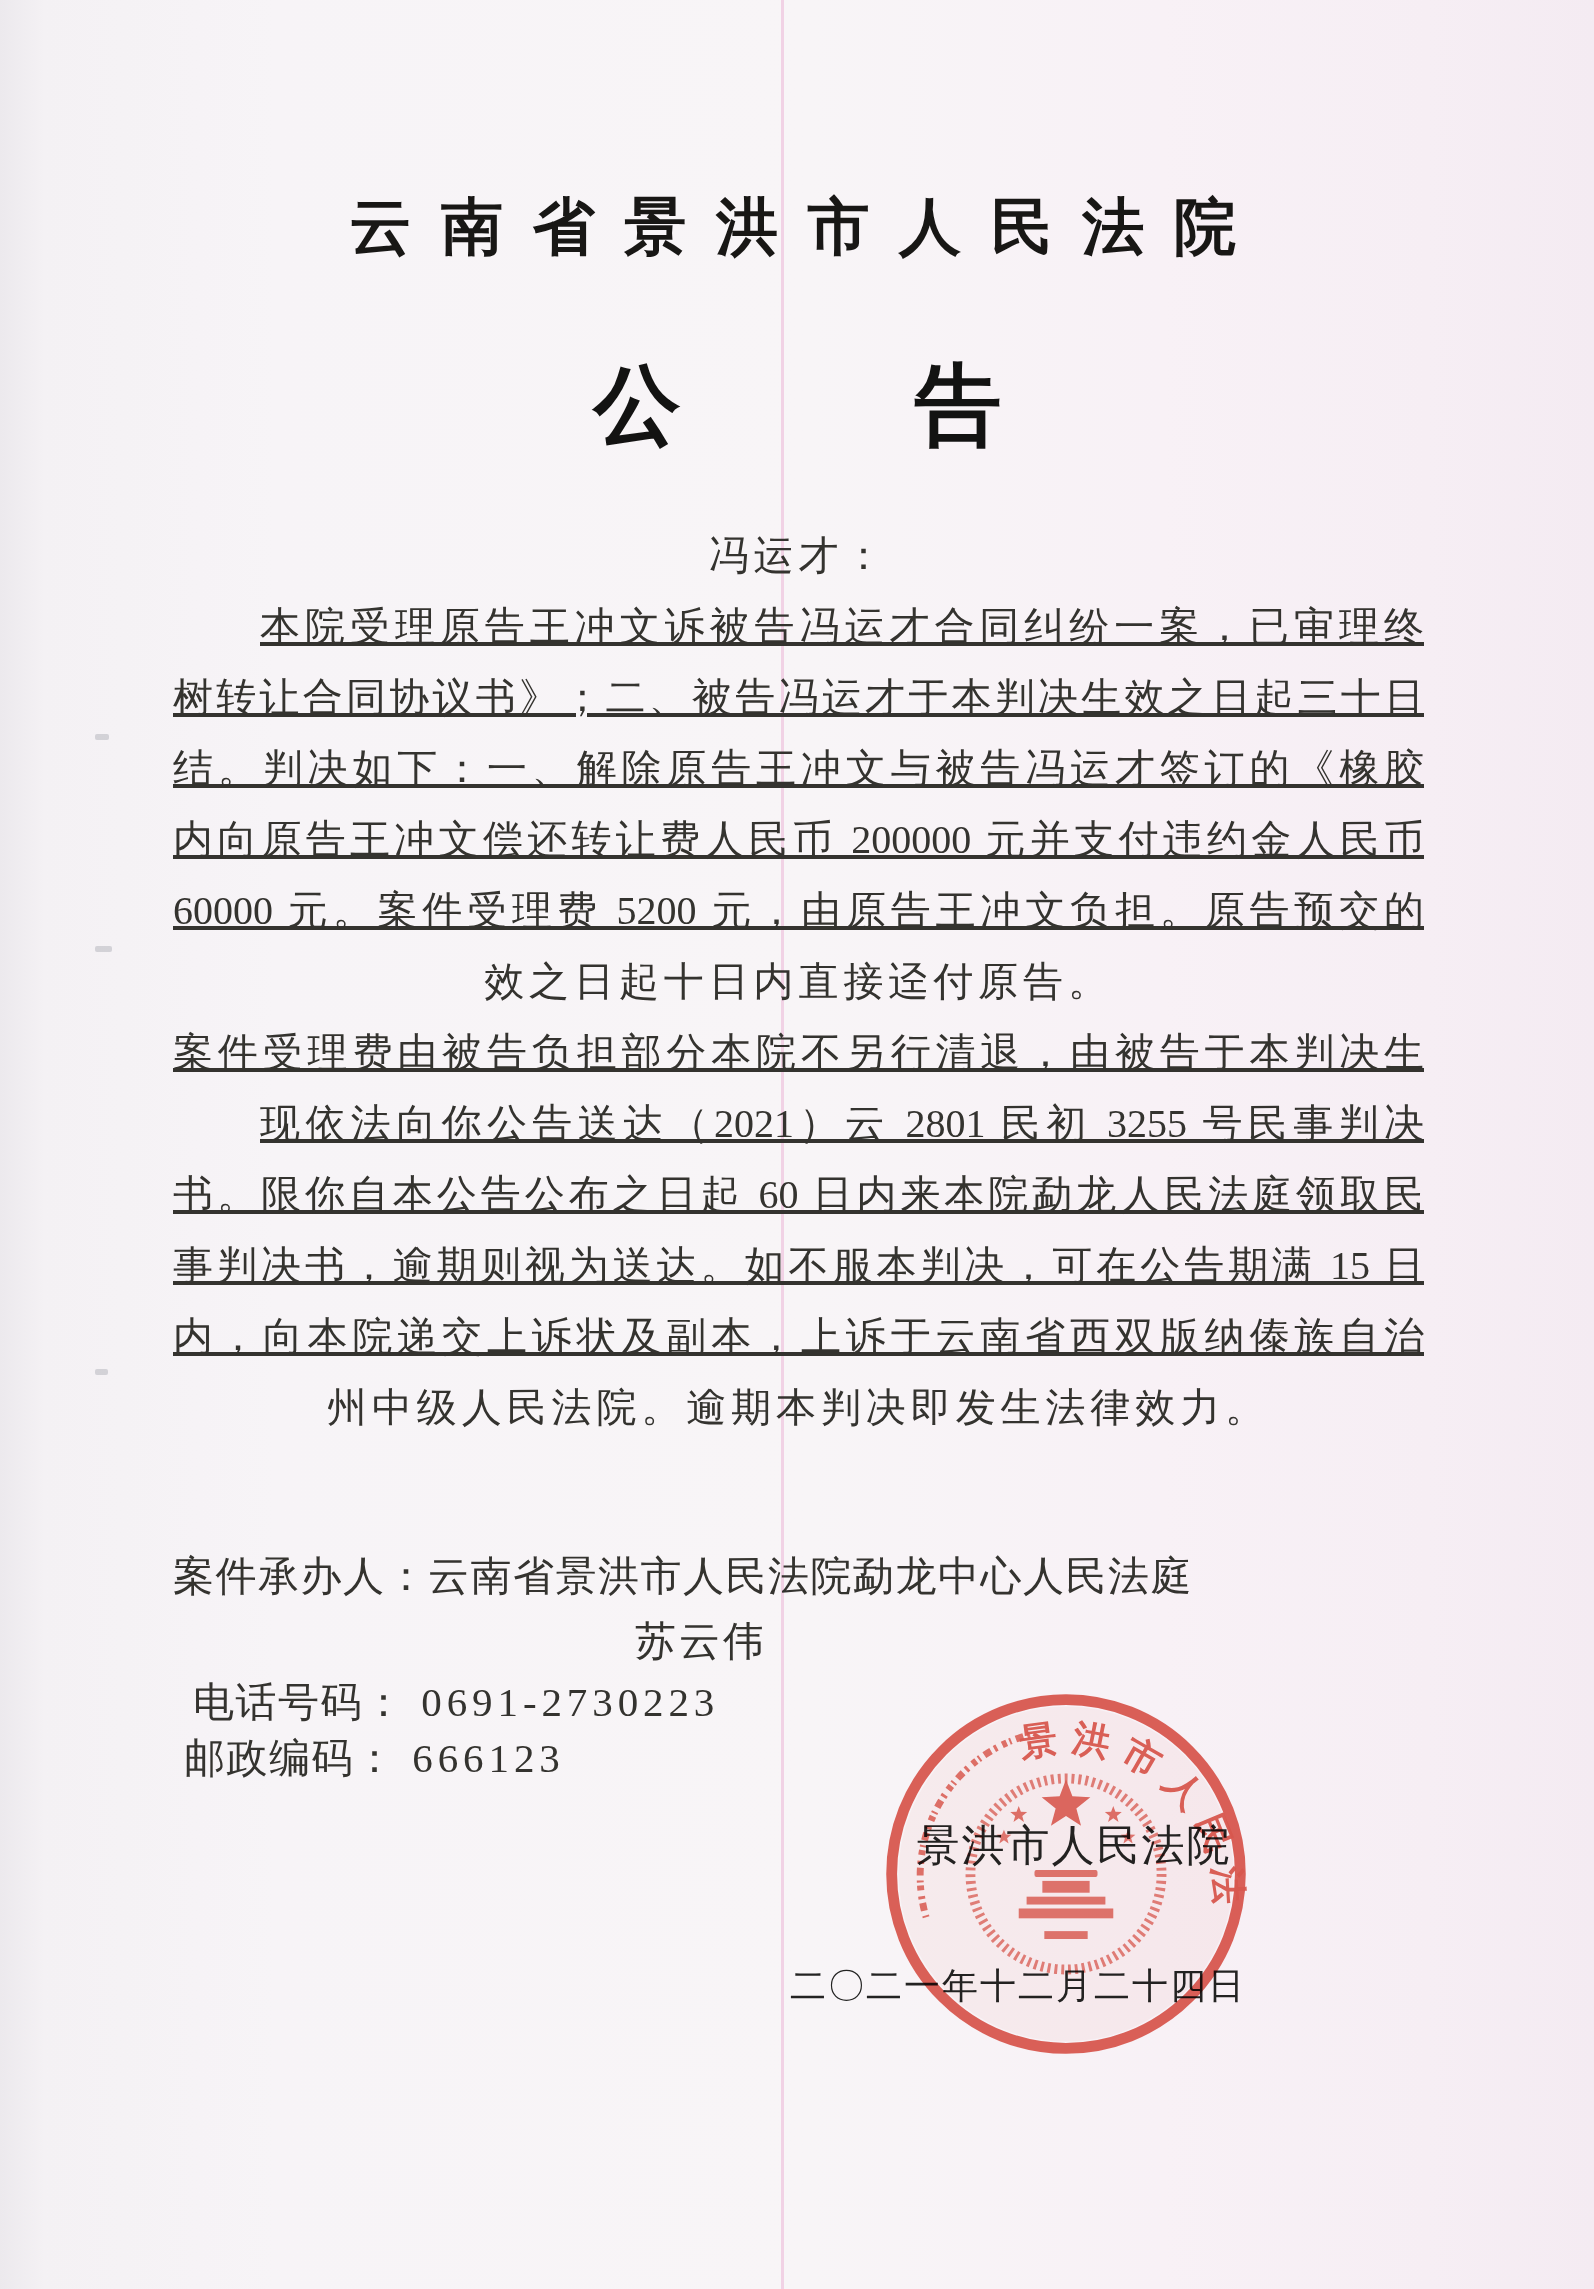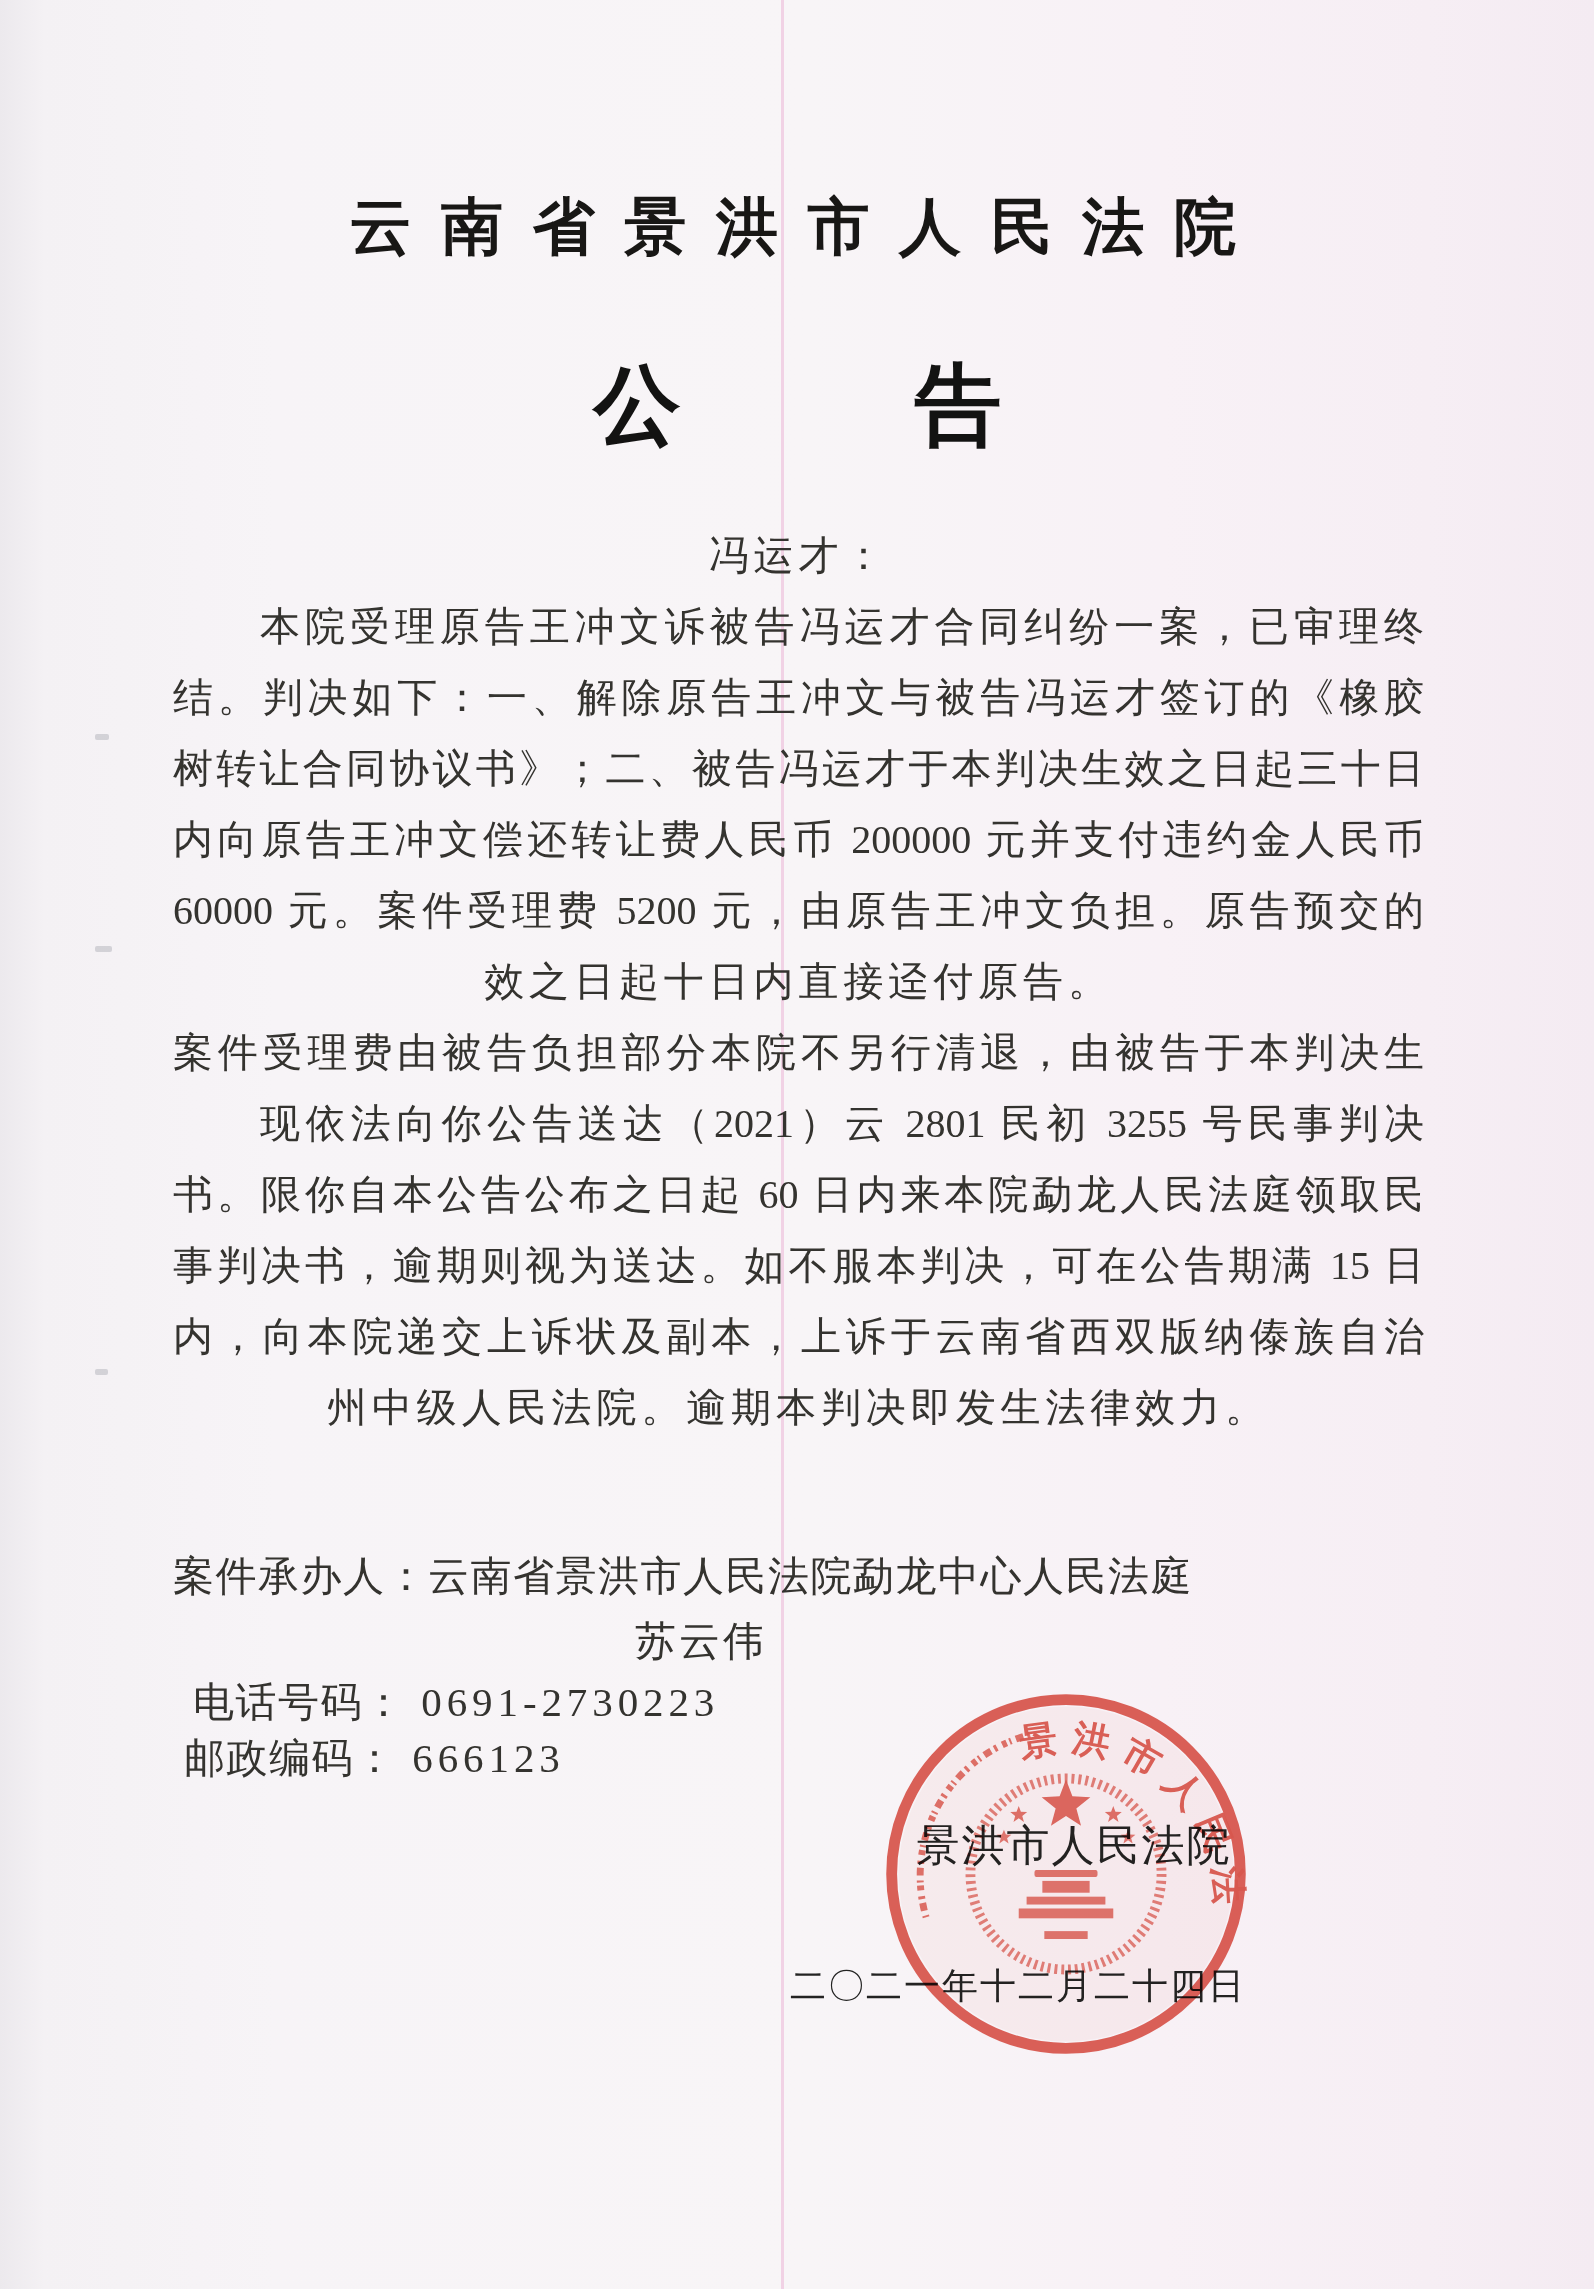--- a/index.html
+++ b/index.html
@@ -27,21 +27,21 @@
     letter-spacing:29.6px;padding-left:20px;box-sizing:border-box;
     white-space:nowrap;
   }
   .doc-subtitle{
     position:absolute;left:0;top:347px;width:1595px;
     display:flex;justify-content:center;gap:234px;
     font-size:87px;font-weight:700;color:#131312;
   }
   .body-block{position:absolute;left:173px;top:520px;width:1251px;color:#34332f;}
   .line{font-size:40px;height:71px;line-height:71px;text-align:center;}
-  .line.just{text-align:justify;text-align-last:justify;text-justify:inter-character;}
+  .line.just{text-align:justify;text-align-last:justify;text-justify:inter-character;text-decoration:underline;}
   .line.plain{white-space:nowrap;letter-spacing:4.9px;}
   .line.indent{padding-left:87px;}
 
   .footer-line{position:absolute;font-size:41px;color:#34332f;white-space:nowrap;}
   .f-handler{left:173px;top:1549px;letter-spacing:1.5px;}
   .f-name{left:583px;top:1614px;width:236px;text-align:center;letter-spacing:3px;}
   .f-phone{left:173px;top:1675px;letter-spacing:1.5px;margin-left:20px;}
   .f-post{left:184px;top:1731px;letter-spacing:1.5px;}
   .f-value{letter-spacing:4.9px;margin-left:15.8px;}
 
@@ -72,22 +72,22 @@
   <div class="doc-title">云南省景洪市人民法院</div>
 
   <div class="doc-subtitle">
     <span>公</span>
     <span>告</span>
   </div>
 
   <div class="body-block">
     <div class="line plain">冯运才：</div>
     <div class="line just indent">本院受理原告王冲文诉被告冯运才合同纠纷一案，已审理终</div>
+    <div class="line just">树转让合同协议书》；二、被告冯运才于本判决生效之日起三十日</div>
     <div class="line just">结。判决如下：一、解除原告王冲文与被告冯运才签订的《橡胶</div>
-    <div class="line just">树转让合同协议书》；二、被告冯运才于本判决生效之日起三十日</div>
     <div class="line just">内向原告王冲文偿还转让费人民币 200000 元并支付违约金人民币</div>
     <div class="line just">60000 元。案件受理费 5200 元，由原告王冲文负担。原告预交的</div>
     <div class="line plain">效之日起十日内直接迳付原告。</div>
     <div class="line just">案件受理费由被告负担部分本院不另行清退，由被告于本判决生</div>
     <div class="line just indent">现依法向你公告送达（2021）云 2801 民初 3255 号民事判决</div>
     <div class="line just">书。限你自本公告公布之日起 60 日内来本院勐龙人民法庭领取民</div>
     <div class="line just">事判决书，逾期则视为送达。如不服本判决，可在公告期满 15 日</div>
     <div class="line just">内，向本院递交上诉状及副本，上诉于云南省西双版纳傣族自治</div>
     <div class="line plain">州中级人民法院。逾期本判决即发生法律效力。</div>
   </div>

